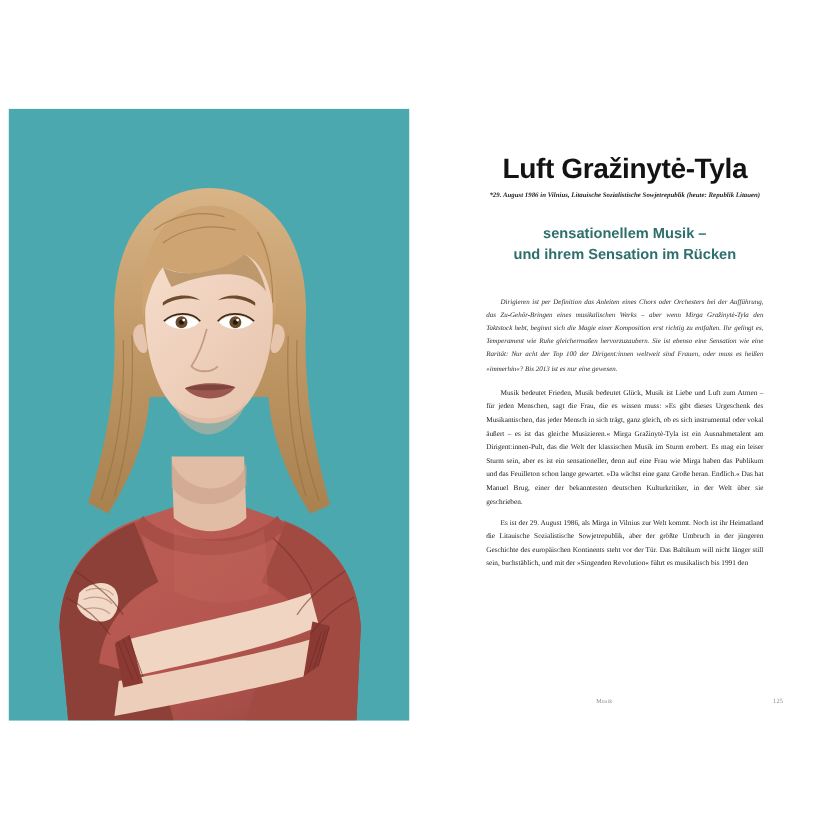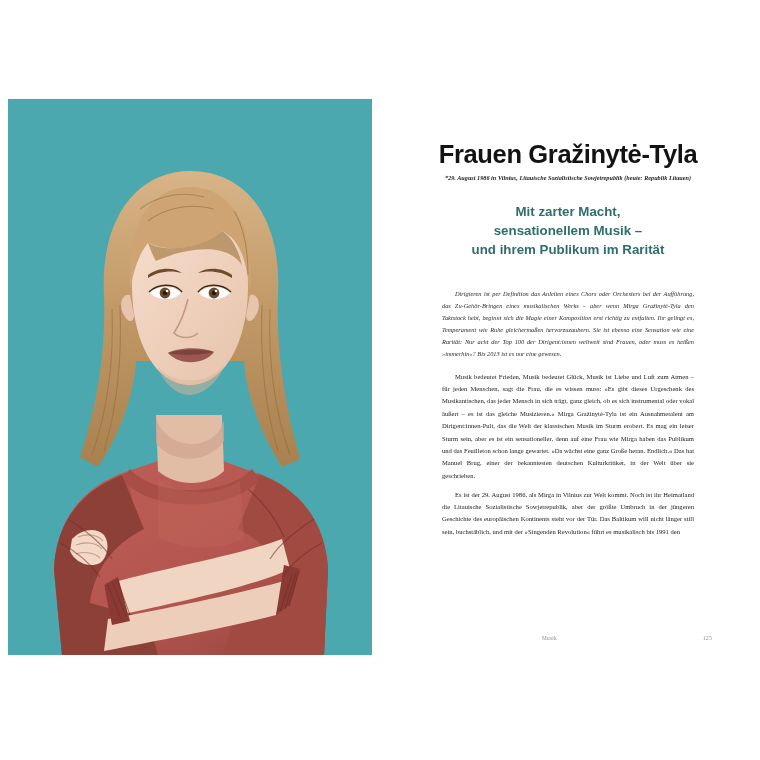--- a/index.html
+++ b/index.html
@@ -259,28 +259,27 @@
           <path d="M240 390 C256 404 268 420 276 438"></path>
         </g>
 
         <path d="M150 380 C176 398 210 396 232 382 L236 440 C208 452 176 452 150 438 Z" fill="#c4665c" opacity="0.35"></path>
       </g>
     </svg>
   </div>
 
   <div class="page-right">
 
-    <h1 class="title">Frauen Gražinytė-Tyla</h1>
+    <h1 class="title">Luft Gražinytė-Tyla</h1>
 
     <p class="birthline">*29. August 1986 in Vilnius, Litauische Sozialistische Sowjetrepublik (heute: Republik Litauen)</p>
 
     <div class="standfirst">
-      <div>Mit zarter Macht,</div>
       <div>sensationellem Musik –</div>
-      <div>und ihrem Publikum im Rarität</div>
+      <div>und ihrem Sensation im Rücken</div>
     </div>
 
     <div class="body-col">
       <p class="lead">Dirigieren ist per Definition das Anleiten eines Chors oder Orchesters bei der Aufführung, das Zu-Gehör-Bringen eines musikalischen Werks – aber wenn Mirga Gražinytė-Tyla den Taktstock hebt, beginnt sich die Magie einer Komposition erst richtig zu entfalten. Ihr gelingt es, Temperament wie Ruhe gleichermaßen hervorzuzaubern. Sie ist ebenso eine Sensation wie eine Rarität: Nur acht der Top 100 der Dirigent:innen weltweit sind Frauen, oder muss es heißen »immerhin«? Bis 2013 ist es nur eine gewesen.</p>
       <p class="para first">Musik bedeutet Frieden, Musik bedeutet Glück, Musik ist Liebe und Luft zum Atmen – für jeden Menschen, sagt die Frau, die es wissen muss: »Es gibt dieses Urgeschenk des Musikantischen, das jeder Mensch in sich trägt, ganz gleich, ob es sich instrumental oder vokal äußert – es ist das gleiche Musizieren.« Mirga Gražinytė-Tyla ist ein Ausnahmetalent am Dirigent:innen-Pult, das die Welt der klassischen Musik im Sturm erobert. Es mag ein leiser Sturm sein, aber es ist ein sensationeller, denn auf eine Frau wie Mirga haben das Publikum und das Feuilleton schon lange gewartet. »Da wächst eine ganz Große heran. Endlich.« Das hat Manuel Brug, einer der bekanntesten deutschen Kulturkritiker, in der Welt über sie geschrieben.</p>
       <p class="para">Es ist der 29. August 1986, als Mirga in Vilnius zur Welt kommt. Noch ist ihr Heimatland die Litauische Sozialistische Sowjetrepublik, aber der größte Umbruch in der jüngeren Geschichte des europäischen Kontinents steht vor der Tür. Das Baltikum will nicht länger still sein, buchstäblich, und mit der »Singenden Revolution« führt es musikalisch bis 1991 den</p>
     </div>
 
     <div class="folio">
       <span class="folio-running">Musik</span>

